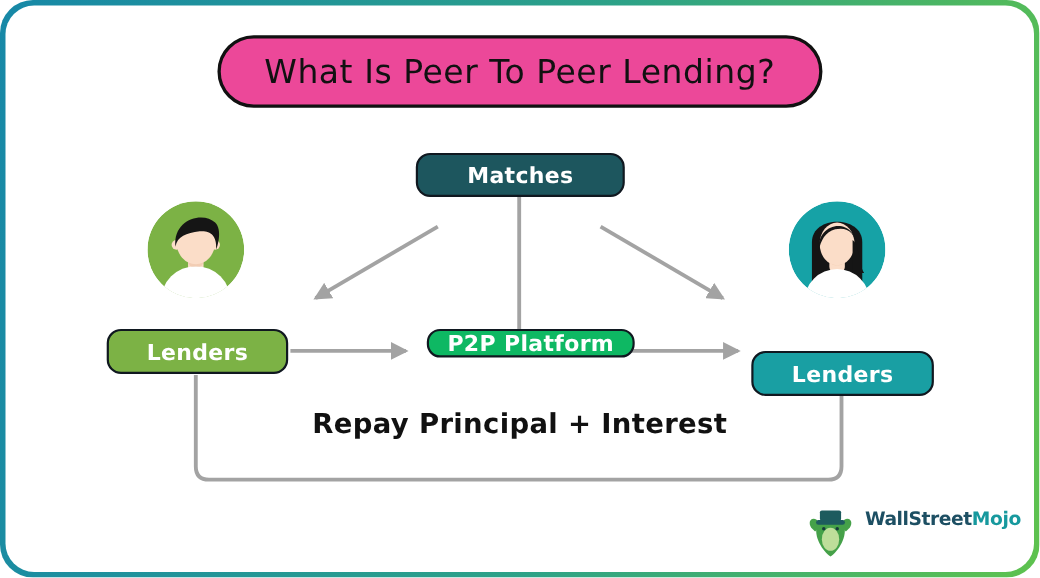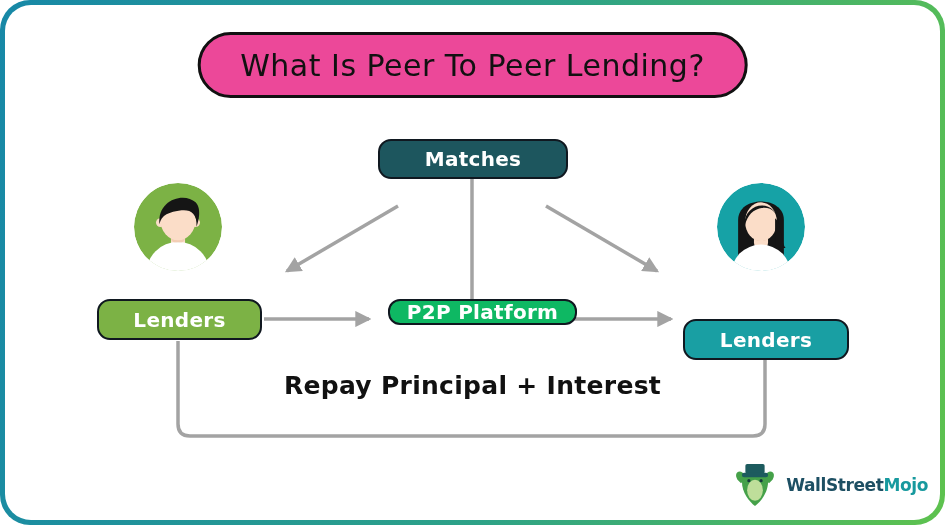--- a/index.html
+++ b/index.html
@@ -19,21 +19,21 @@
     font-size:20px;letter-spacing:.3px;box-sizing:border-box;}
   .node-matches{left:373px;top:134px;width:190px;height:40px;}
   .node-borrower{left:92px;top:294px;width:165px;height:41px;}
   .node-platform{left:383px;top:294px;width:189px;height:26px;border-radius:12px;}
   .node-lenders{left:678px;top:294px;width:166px;height:41px;margin-top:20px;}
   .avatar{position:absolute;width:88px;height:88px;}
   .avatar-borrower{left:129px;top:178px;}
   .avatar-lender{left:712px;top:178px;}
   .repay-label{position:absolute;left:0;top:366px;width:100%;text-align:center;
     font-size:25px;font-weight:800;color:#111;letter-spacing:.3px;}
-  .logo{position:absolute;right:12px;bottom:12px;display:flex;align-items:center;gap:10px;}
+  .logo{position:absolute;right:12px;bottom:12px;display:flex;gap:10px;}
   .logo-text{font-size:17px;font-weight:800;letter-spacing:-0.4px;white-space:nowrap;}
 </style>
 </head>
 <body>
 
 <div class="card-outer">
   <div class="card-inner">
 
     <svg class="arrow-layer" viewBox="0 0 935 515">
       <defs>

